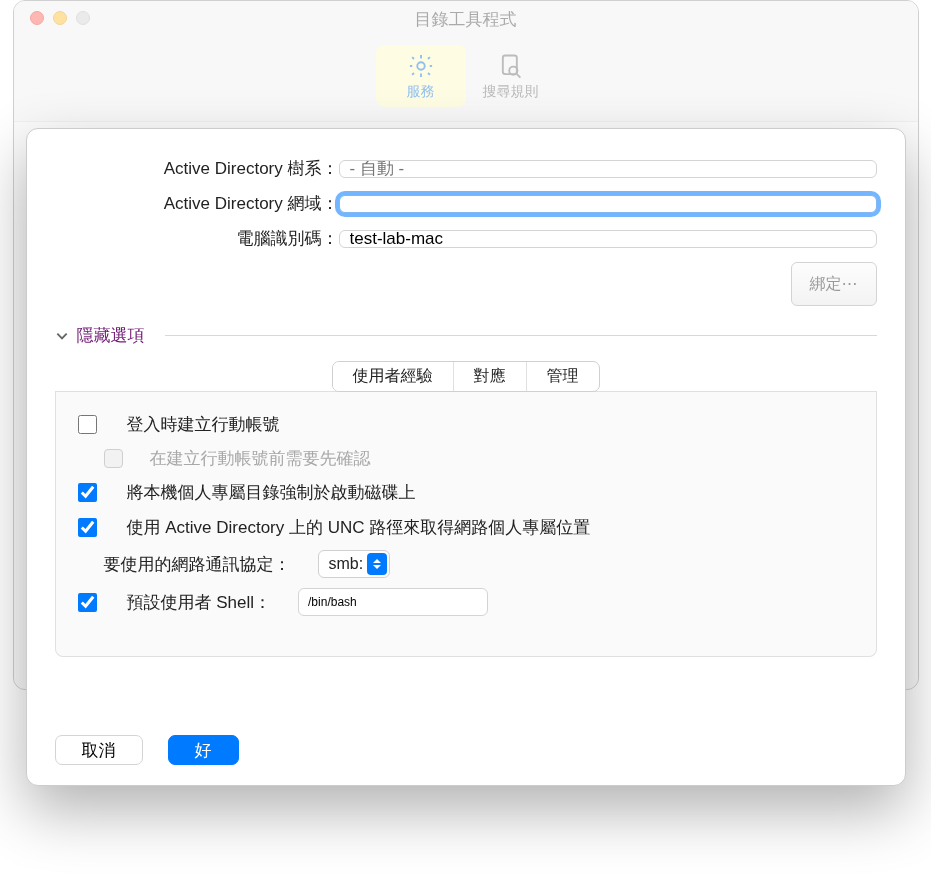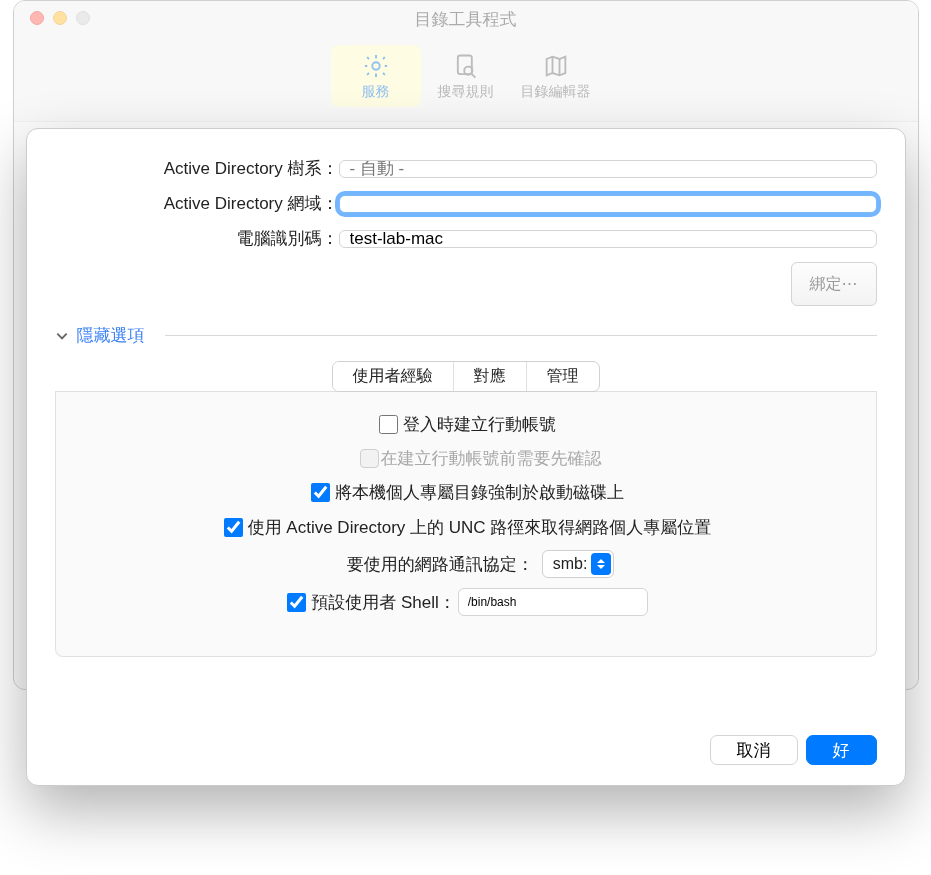--- a/index.html
+++ b/index.html
@@ -69,49 +69,49 @@
   }
   .form-input.readonly{color:#9a9a9a;background:#fff;}
   .focused{box-shadow:0 0 0 4px rgba(0,122,255,0.55);border-color:#7fb7f0;}
   .right-btn{display:flex;justify-content:flex-end;margin-top:8px;}
   .macbtn{
     height:44px;padding:0 18px;border-radius:6px;border:1px solid #d4d4d6;
     background:linear-gradient(#fdfdfd,#f3f3f3);font-size:16px;color:#999;cursor:not-allowed;
   }
   .disclosure{display:flex;align-items:center;gap:8px;margin-top:18px;cursor:pointer;}
   .disclosure .chev{width:14px;height:14px;display:flex;align-items:center;}
-  .disclosure .lbl{font-size:17px;color:#3b82f6;}
+  .disclosure .lbl{font-size:17px;color:#701a75;}
   .hr{flex:1;height:1px;background:#d8d8d8;margin-left:12px;}
   .seg-wrap{display:flex;justify-content:center;margin-top:14px;}
   .seg{
     display:flex;border:1px solid #d0d0d2;border-radius:7px;overflow:hidden;
     background:#fff;
   }
   .seg-item{padding:4px 20px;font-size:16px;color:#222;cursor:pointer;border-right:1px solid #e0e0e0;}
   .seg-item:last-child{border-right:none;}
   .seg-item.active{background:#fff;font-weight:400;}
   .options{border:1px solid #e0e0e2;border-top:none;border-radius:0 0 8px 8px;border-top:1px solid #e0e0e0; margin-top:-1px; padding:20px 18px 30px;background:#fafafa;}
-  .opt{display:flex;align-items:center;gap:2px;margin-bottom:10px;font-size:17px;justify-content:center;}
+  .opt{display:flex;align-items:center;gap:27px;margin-bottom:10px;font-size:17px;}
   .opt.indent{margin-left:30px;color:#a8a8a8;}
   .opt input[type=checkbox]{width:19px;height:19px;accent-color:#007aff;flex-shrink:0;}
   .opt.inline-input{margin-left:30px;}
-  .opt.inline-input .mlabel{margin-right:6px;}
+  .opt.inline-input .mlabel{}
   .select{
     height:28px;border:1px solid #d0d0d2;border-radius:6px;padding:0 26px 0 10px;
     font-size:16px;background:#fff;position:relative;display:inline-flex;align-items:center;
   }
   .select .arrows{
     position:absolute;right:2px;top:2px;bottom:2px;width:20px;border-radius:4px;
     background:#007aff;display:flex;flex-direction:column;align-items:center;justify-content:center;
   }
   .select .arrows::before,.select .arrows::after{content:"";border:4px solid transparent;}
   .select .arrows::before{border-bottom-color:#fff;margin-bottom:1px;}
   .select .arrows::after{border-top-color:#fff;margin-top:1px;}
   .shell-input{width:190px;height:28px;border:1px solid #d4d4d6;border-radius:6px;padding:0 9px;font-size:12px;background:#fff;}
-  .footer{display:flex;justify-content:flex-end;gap:8px;margin-top:78px;}
+  .footer{display:flex;justify-content:flex-start;gap:25px;margin-top:78px;}
   .btn{height:30px;padding:0 26px;border-radius:7px;border:1px solid #d4d4d6;background:#fff;font-size:17px;cursor:pointer;}
   .btn.primary{background:#007aff;border-color:#007aff;color:#fff;font-weight:500;}
   .disabled-check{width:19px;height:19px;border:1.5px solid #cfcfcf;border-radius:4px;flex-shrink:0;background:#f2f2f2;}
 </style>
 </head>
 <body>
 
 <div class="window">
   <div class="titlebar">
     <div class="traffic">
@@ -135,29 +135,20 @@
     <div class="tool">
       <div class="ic">
         <svg width="28" height="28" viewBox="0 0 24 24">
             <rect x="5" y="3" width="12" height="16" rx="2"></rect>
             <circle cx="14" cy="16" r="3.5"></circle>
             <path d="M17 19l3 3"></path>
           </svg>
       </div>
       <div class="lbl">搜尋規則</div>
     </div>
-    <div class="tool">
-      <div class="ic">
-        <svg width="28" height="28" viewBox="0 0 24 24">
-            <path d="M4 6l5-2 6 2 5-2v14l-5 2-6-2-5 2z"></path>
-            <path d="M9 4v14M15 6v14"></path>
-          </svg>
-      </div>
-      <div class="lbl">目錄編輯器</div>
-    </div>
   </div>
 
   <div class="body-dim"></div>
 </div>
 
 <div class="sheet">
   <div class="form-row">
     <div class="form-label">Active Directory 樹系：</div>
     <input class="form-input readonly" readonly="" placeholder="- 自動 -" style="">
   </div>

